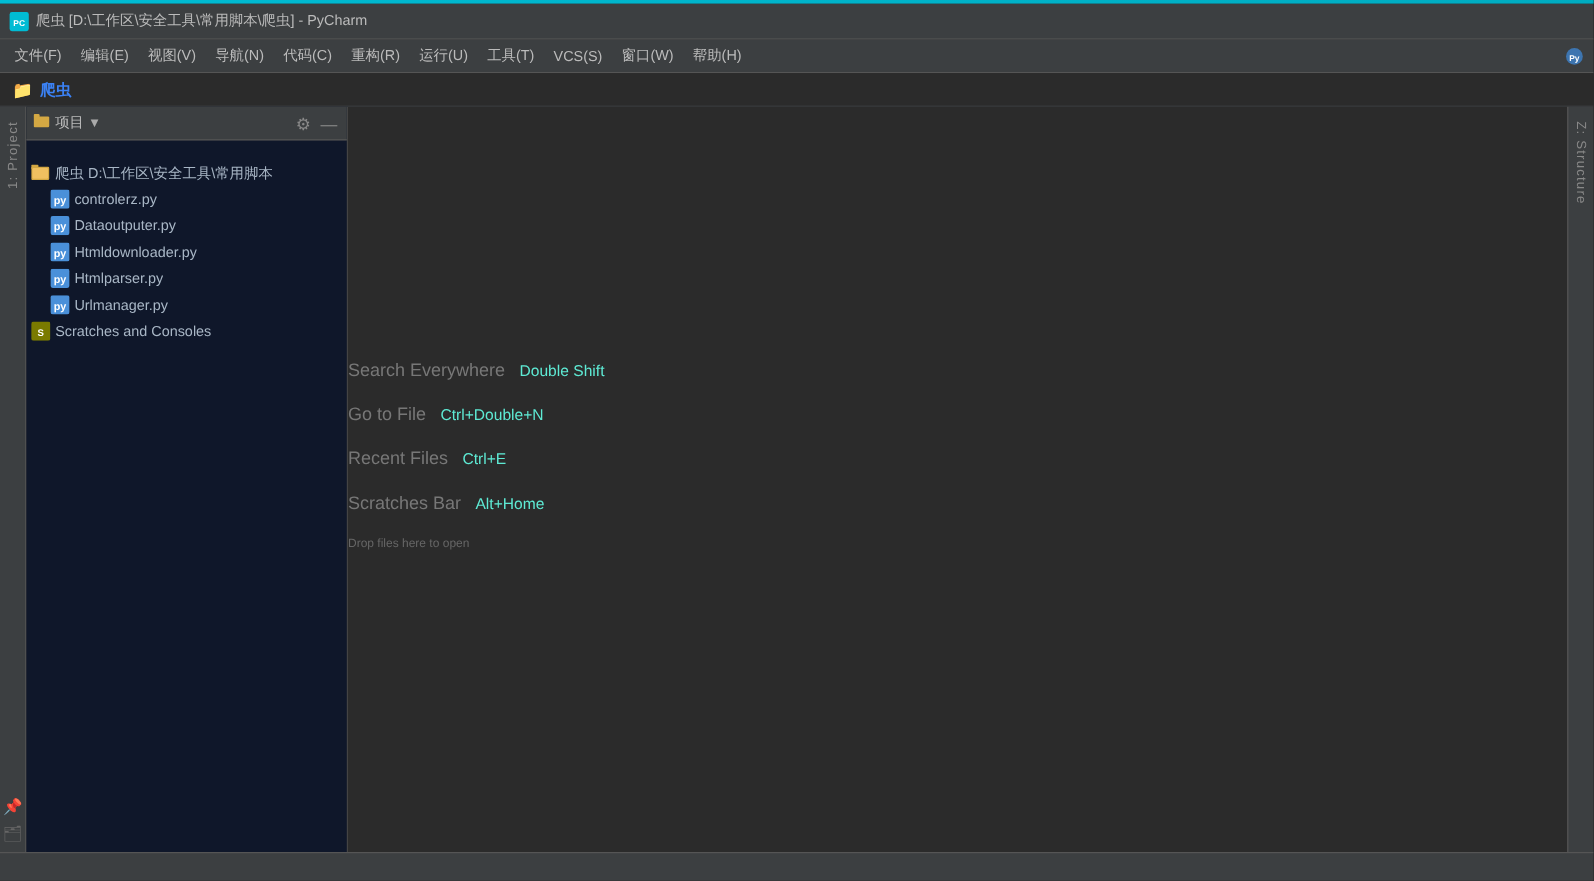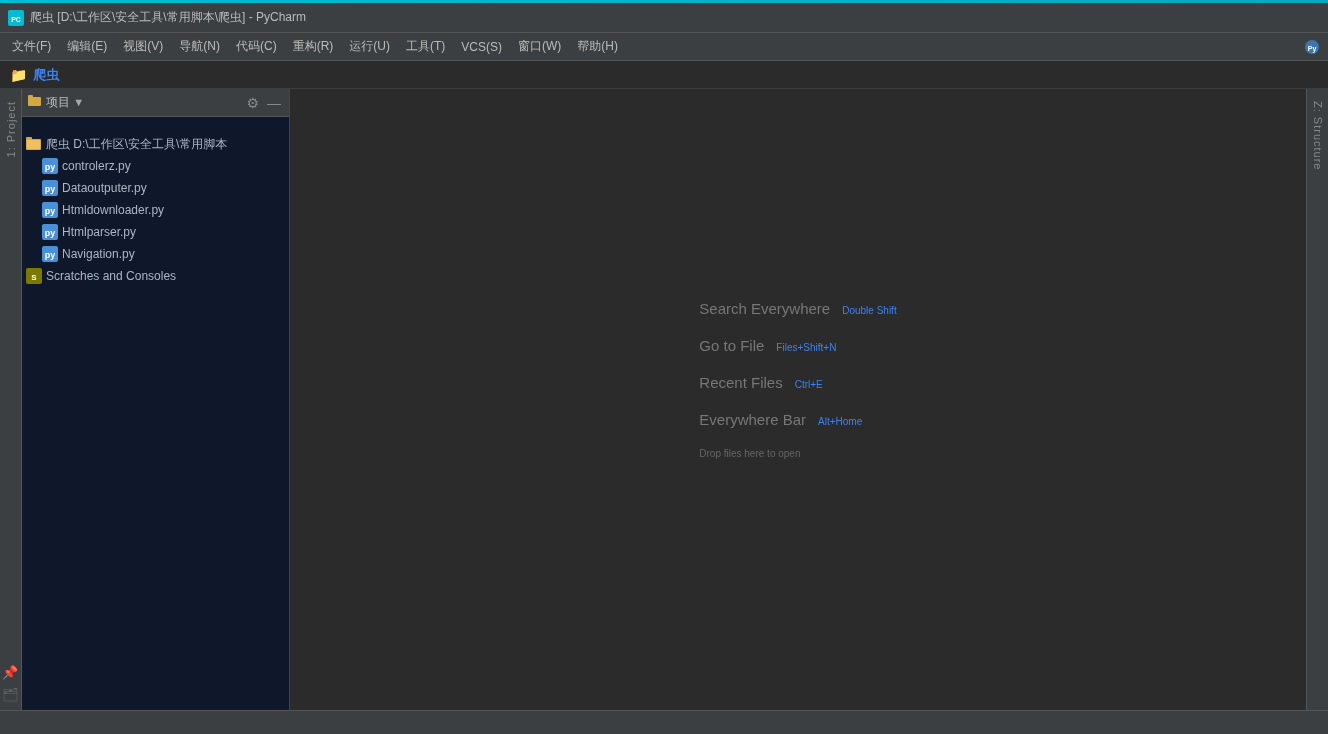--- a/index.html
+++ b/index.html
@@ -170,42 +170,41 @@
     .tree-item-l1 {
       padding-left: 20px;
     }
 
     
     #right-panel {
       flex: 1;
       background: #2b2b2b;
       display: flex;
       align-items: center;
-      justify-content: center;
     }
 
     #welcome-content {
       display: flex;
       flex-direction: column;
       gap: 20px;
       margin-top: -40px;
     }
 
     .shortcut-row {
       display: flex;
       align-items: baseline;
       gap: 12px;
     }
     .shortcut-label {
       color: #777;
       font-size: 15px;
     }
     .shortcut-key {
-      color: #3b82f6;
-      font-size: 10px;
+      color: #5eead4;
+      font-size: 13px;
       font-weight: 500;
     }
 
     .drop-label {
       color: #666;
       font-size: 10px;
     }
 
     
     #bottom-bar {
@@ -380,21 +379,21 @@
         <span class="tree-label">Htmlparser.py</span>
       </div>
 
       <div class="tree-item tree-item-l1">
         <span class="tree-icon">
           <svg width="16" height="16" viewBox="0 0 16 16">
             <rect width="16" height="16" rx="2" fill="#4a90d9"></rect>
             <text x="8" y="12" text-anchor="middle" fill="white" font-size="9" font-weight="bold">py</text>
           </svg>
         </span>
-        <span class="tree-label">Navigation.py</span>
+        <span class="tree-label">Urlmanager.py</span>
       </div>
 
       <div class="tree-item tree-item-root">
         <span class="tree-icon">
           <svg width="16" height="16" viewBox="0 0 16 16">
             <rect width="16" height="16" rx="2" fill="#7a7a00"></rect>
             <text x="8" y="12" text-anchor="middle" fill="white" font-size="8" font-weight="bold">S</text>
           </svg>
         </span>
         <span class="tree-label">Scratches and Consoles</span>
@@ -404,28 +403,28 @@
   </div>
 
   <div id="right-panel">
     <div id="welcome-content">
       <div class="shortcut-row">
         <span class="shortcut-label">Search Everywhere</span>
         <span class="shortcut-key">Double Shift</span>
       </div>
       <div class="shortcut-row">
         <span class="shortcut-label">Go to File</span>
-        <span class="shortcut-key">Files+Shift+N</span>
+        <span class="shortcut-key">Ctrl+Double+N</span>
       </div>
       <div class="shortcut-row">
         <span class="shortcut-label">Recent Files</span>
         <span class="shortcut-key">Ctrl+E</span>
       </div>
       <div class="shortcut-row">
-        <span class="shortcut-label">Everywhere Bar</span>
+        <span class="shortcut-label">Scratches Bar</span>
         <span class="shortcut-key">Alt+Home</span>
       </div>
       <div class="shortcut-row">
         <span class="drop-label">Drop files here to open</span>
       </div>
     </div>
   </div>
 
   <div id="right-strip">
     <span class="right-strip-label">Z: Structure</span>

